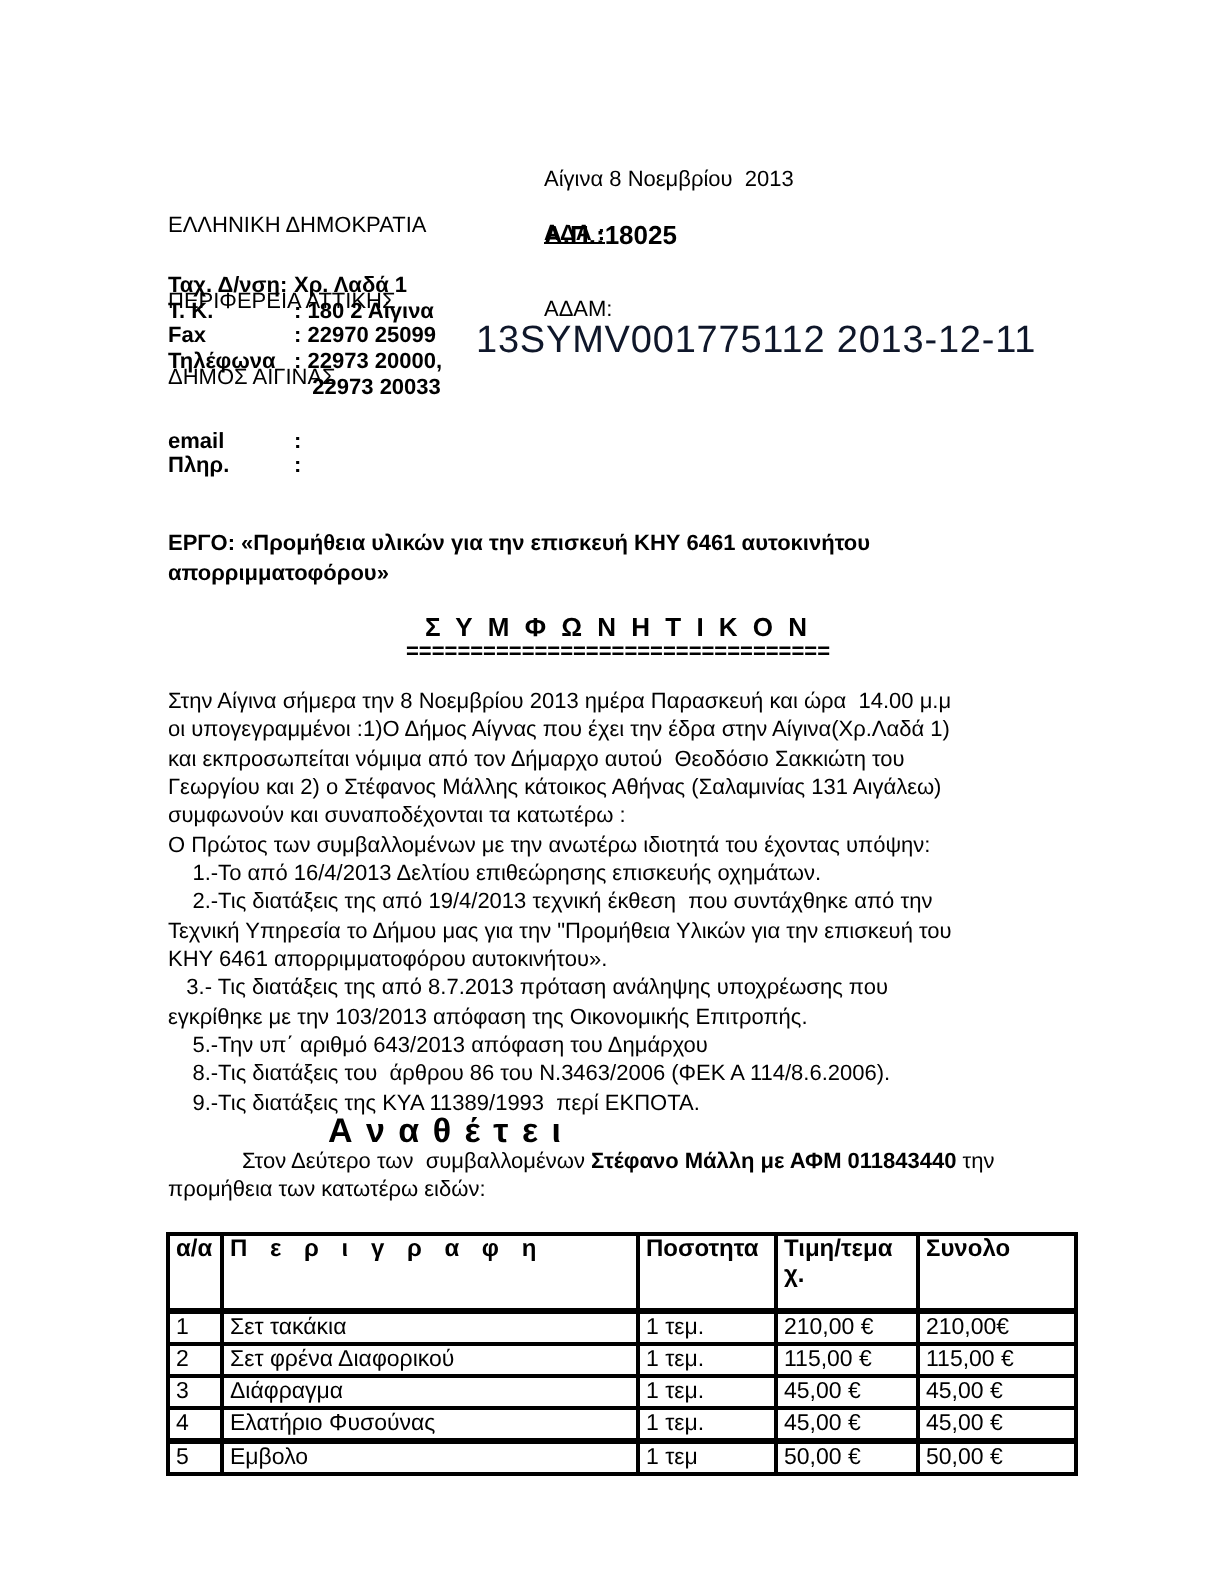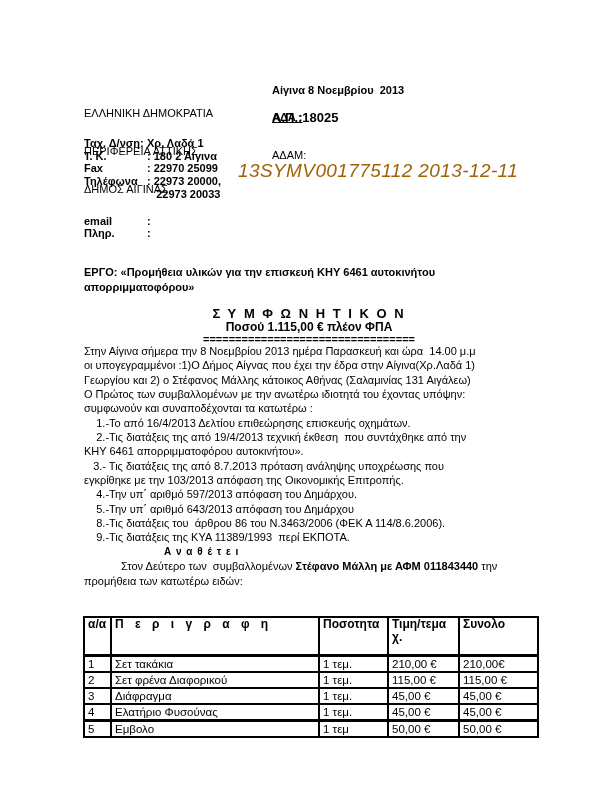--- a/index.html
+++ b/index.html
@@ -5,21 +5,21 @@
   * { margin:0; padding:0; box-sizing:border-box; }
   html,body { background:#ffffff; }
   .page {
     position:relative; width:612px; height:792px; background:#ffffff;
     color:#000; font-family:"Liberation Sans", sans-serif; overflow:hidden;
   }
   .abs { position:absolute; }
 
   
   .org { left:84px; top:82px; font-size:11px; font-weight:normal; line-height:12.6px; white-space:pre; }
-  .date-line { left:272px; top:84px; font-size:11px; font-weight:bold; white-space:pre; }
+  .date-line { left:272px; top:84px; font-size:11px; font-weight:normal; white-space:pre; }
   .protocol  { left:272px; top:110px; font-size:13px; font-weight:bold; white-space:pre; }
   .ada-line  { left:272px; top:111px; font-size:11px; font-weight:bold; white-space:pre;text-decoration:underline; }
   .adam-label{ left:272px; top:149px; font-size:11px; font-weight:normal; white-space:pre; }
   .adam-num  { left:238px; top:160px; font-size:19px; letter-spacing:0.4px; white-space:nowrap; }
 
   .contact { left:84px; top:137px; font-size:11px; font-weight:bold; line-height:12.7px; }
   .c-row { white-space:pre; }
   .c-label { display:inline-block; width:63px; white-space:pre; }
   .c-value { white-space:pre; }
   .c-gap { margin-top:14px; }
@@ -29,21 +29,21 @@
 
   
   .agreement { left:84px; top:307px; width:450px; text-align:center; }
   .agr-title { font-size:13px; font-weight:bold; letter-spacing:2px; line-height:14px; white-space:pre; }
   .agr-sub   { font-size:12px; font-weight:bold; line-height:13px; white-space:pre; }
   .agr-div   { font-size:11px; font-weight:bold; line-height:10px; white-space:pre; }
 
   
   .body-text { left:84px; top:344px; width:453px; font-size:11px; line-height:14.35px; }
   .bline { white-space:pre; }
-  .award-head { font-weight:bold; font-size:10px; letter-spacing:1px; padding-left:80px; white-space:pre; }
+  .award-head { font-weight:bold; font-size:17px; letter-spacing:1px; padding-left:80px; white-space:pre; }
   .award-line { white-space:pre;margin-left:37px; }
   .award-line b { font-weight:bold; }
 
   
   .items-table {
     position:absolute; left:83px; top:616px; width:454px;
     border-collapse:collapse; table-layout:fixed;
     font-size:11.5px;
   }
   .items-table th, .items-table td {
@@ -63,52 +63,52 @@
   <div class="abs org">
     <div>ΕΛΛΗΝΙΚΗ ΔΗΜΟΚΡΑΤΙΑ</div>
     <div>ΠΕΡΙΦΕΡΕΙΑ ΑΤΤΙΚΗΣ</div>
     <div>ΔΗΜΟΣ ΑΙΓΙΝΑΣ</div>
   </div>
 
   <div class="abs date-line">Αίγινα 8 Νοεμβρίου  2013</div>
   <div class="abs protocol">Α.Π.:18025</div>
   <div class="abs ada-line">ΑΔΑ :</div>
   <div class="abs adam-label">ΑΔΑΜ:</div>
-  <div class="abs adam-num" id="adam-num" style="color: #a16207; font-style: italic;">13SYMV001775112 2013-12-11</div>
+  <div class="abs adam-num" id="adam-num" style="color: #0f172a;">13SYMV001775112 2013-12-11</div>
 
   <div class="abs contact">
     <div class="c-row"><span class="c-label">Ταχ. Δ/νση:</span><span class="c-value">Χρ. Λαδά 1</span></div>
     <div class="c-row"><span class="c-label">Τ. Κ.</span><span class="c-value">: 180 2 Αίγινα</span></div>
     <div class="c-row"><span class="c-label">Fax</span><span class="c-value">: 22970 25099</span></div>
     <div class="c-row"><span class="c-label">Τηλέφωνα</span><span class="c-value">: 22973 20000,</span></div>
     <div class="c-row"><span class="c-label"></span><span class="c-value">   22973 20033</span></div>
     <div class="c-row c-gap"><span class="c-label">email</span><span class="c-value">:</span></div>
     <div class="c-row"><span class="c-label">Πληρ.</span><span class="c-value">:</span></div>
   </div>
 
   <div class="abs ergo">ΕΡΓΟ: «Προμήθεια υλικών για την επισκευή ΚΗΥ 6461 αυτοκινήτου απορριμματοφόρου»</div>
 
   <div class="abs agreement">
     <div class="agr-title">Σ Υ Μ Φ Ω Ν Η Τ Ι Κ Ο Ν</div>
-    <div class="agr-sub">Ποσού 1.115,00 € πλέον ΦΠΑ</div>
     <div class="agr-div">=================================</div>
   </div>
 
   <div class="abs body-text">
     <div class="bline">Στην Αίγινα σήμερα την 8 Νοεμβρίου 2013 ημέρα Παρασκευή και ώρα  14.00 μ.μ</div>
     <div class="bline">οι υπογεγραμμένοι :1)Ο Δήμος Αίγνας που έχει την έδρα στην Αίγινα(Χρ.Λαδά 1)</div>
+    <div class="bline">και εκπροσωπείται νόμιμα από τον Δήμαρχο αυτού  Θεοδόσιο Σακκιώτη του</div>
     <div class="bline">Γεωργίου και 2) ο Στέφανος Μάλλης κάτοικος Αθήνας (Σαλαμινίας 131 Αιγάλεω)</div>
+    <div class="bline">συμφωνούν και συναποδέχονται τα κατωτέρω :</div>
     <div class="bline">Ο Πρώτος των συμβαλλομένων με την ανωτέρω ιδιοτητά του έχοντας υπόψην:</div>
-    <div class="bline">συμφωνούν και συναποδέχονται τα κατωτέρω :</div>
     <div class="bline">    1.-Το από 16/4/2013 Δελτίου επιθεώρησης επισκευής οχημάτων.</div>
     <div class="bline">    2.-Τις διατάξεις της από 19/4/2013 τεχνική έκθεση  που συντάχθηκε από την</div>
+    <div class="bline">Τεχνική Υπηρεσία το Δήμου μας για την "Προμήθεια Υλικών για την επισκευή του</div>
     <div class="bline">ΚΗΥ 6461 απορριμματοφόρου αυτοκινήτου».</div>
     <div class="bline">   3.- Τις διατάξεις της από 8.7.2013 πρόταση ανάληψης υποχρέωσης που</div>
     <div class="bline">εγκρίθηκε με την 103/2013 απόφαση της Οικονομικής Επιτροπής.</div>
-    <div class="bline">    4.-Την υπ΄ αριθμό 597/2013 απόφαση του Δημάρχου.</div>
     <div class="bline">    5.-Την υπ΄ αριθμό 643/2013 απόφαση του Δημάρχου</div>
     <div class="bline">    8.-Τις διατάξεις του  άρθρου 86 του Ν.3463/2006 (ΦΕΚ Α 114/8.6.2006).</div>
     <div class="bline">    9.-Τις διατάξεις της ΚΥΑ 11389/1993  περί ΕΚΠΟΤΑ.</div>
     <div class="award-head">Α ν α θ έ τ ε ι</div>
     <div class="award-line"><span>Στον Δεύτερο των  συμβαλλομένων </span><b>Στέφανο Μάλλη με ΑΦΜ 011843440</b><span> την</span></div>
     <div class="bline">προμήθεια των κατωτέρω ειδών:</div>
   </div>
 
   <table class="items-table">
     <colgroup>

